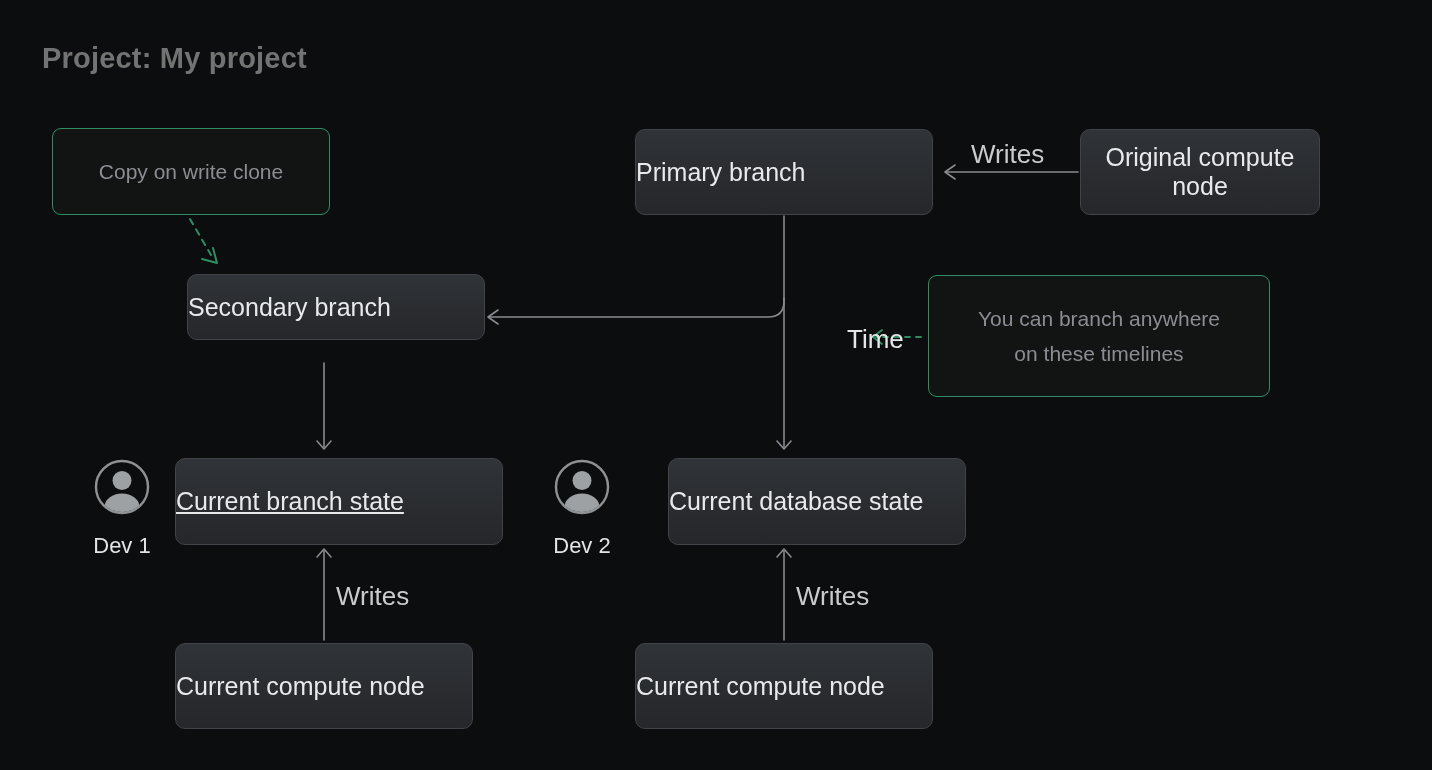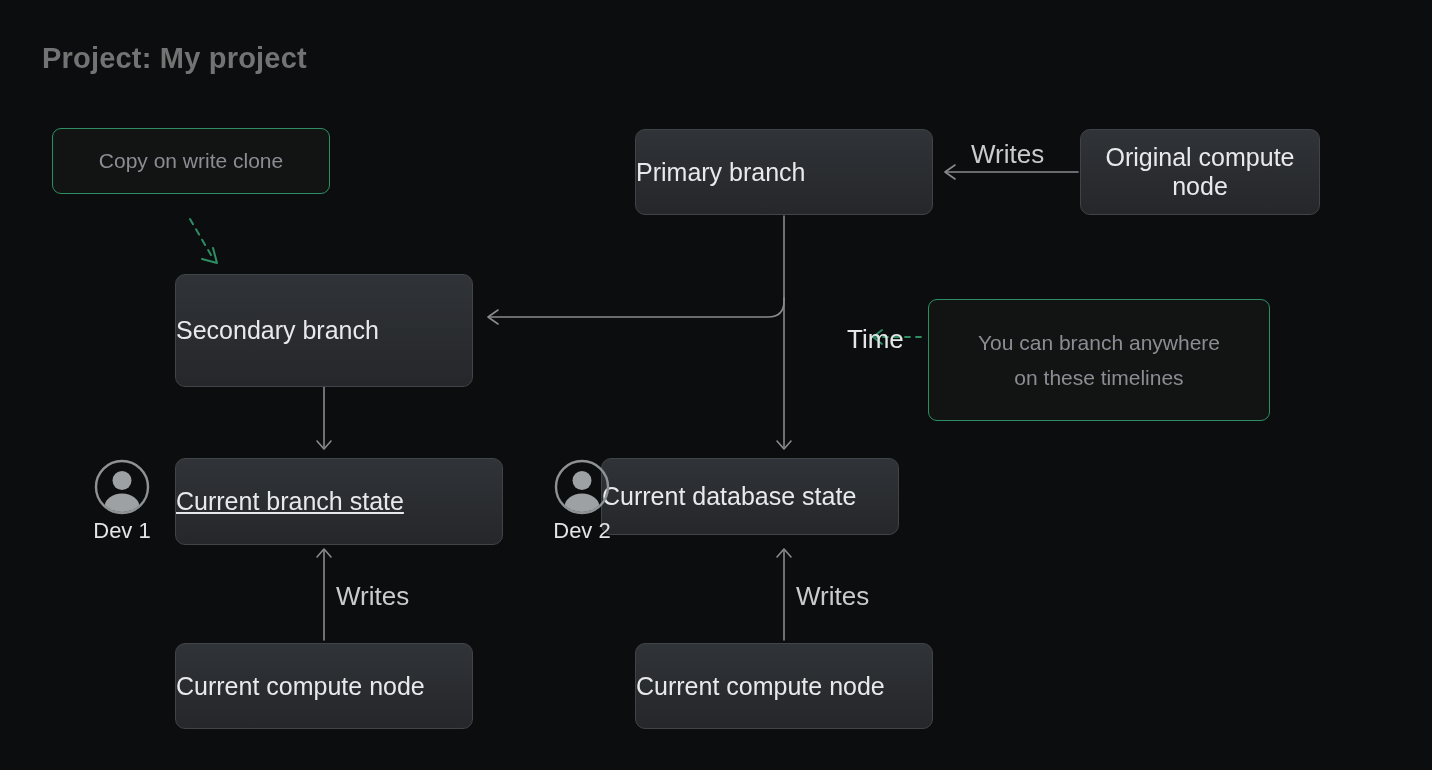--- a/index.html
+++ b/index.html
@@ -42,36 +42,36 @@
     display: flex;
     align-items: center;
     justify-content: center;
     border-radius: 9px;
     background: #121414;
     border: 1.5px solid #2e8e63;
     color: #8a8e93;
     font-size: 21px;
     text-align: center;
   }
-  .ghost.note { line-height: 35px; margin-top: 24px; }
+  .ghost.note { line-height: 35px; }
   .ghost.note .note-text { width: 262px; }
   .lbl {
     position: absolute;
     color: #c9cbce;
     font-size: 26px;
     white-space: nowrap;
   }
   .lbl.bright { color: #e4e6e8; margin-left: 47px; }
   .dev {
     position: absolute;
     width: 60px;
     display: flex;
     flex-direction: column;
     align-items: center;
-    gap: 3px;
+    gap: 18px;
   }
   .dev .dev-label {
     color: #e2e4e6;
     font-size: 22px;
     white-space: nowrap;
   }
   svg.wires {
     position: absolute;
     left: 0; top: 0;
     width: 1432px; height: 770px;
@@ -121,45 +121,45 @@
     </g>
 
     <g stroke="#2e8e63" stroke-width="1.8" fill="none" stroke-linecap="round" stroke-linejoin="round">
       <line x1="921" y1="337" x2="876" y2="337" stroke-dasharray="5 6"></line>
       <polyline points="882,330 873,337 882,344"></polyline>
     </g>
   </svg>
 
   <div class="page-title">Project: My project</div>
 
-  <div class="ghost" style="left:52px; top:128px; width:278px; height:66px;">
+  <div class="ghost" style="left:52px; top:128px; width:278px; height:87px;">
     <span>Copy on write clone</span>
   </div>
 
   <div class="ghost note" style="left:928px; top:275px; width:342px; height:122px;">
     <span class="note-text">You can branch anywhere on these timelines</span>
   </div>
 
   <div class="node" style="left:635px; top:129px; width:298px; height:86px;">
     <span>Primary branch</span>
   </div>
 
   <div class="node" style="left:1080px; top:129px; width:240px; height:86px;">
     <span>Original compute node</span>
   </div>
 
-  <div class="node" style="left:175px; top:274px; width:298px; height:113px;">
+  <div class="node" style="left:187px; top:274px; width:298px; height:66px;">
     <span>Secondary branch</span>
   </div>
 
   <div class="node" style="left:175px; top:458px; width:328px; height:87px;text-decoration:underline;">
     <span>Current branch state</span>
   </div>
 
-  <div class="node" style="left:601px; top:458px; width:298px; height:77px;">
+  <div class="node" style="left:668px; top:458px; width:298px; height:87px;">
     <span>Current database state</span>
   </div>
 
   <div class="node" style="left:175px; top:643px; width:298px; height:86px;">
     <span>Current compute node</span>
   </div>
 
   <div class="node" style="left:635px; top:643px; width:298px; height:86px;">
     <span>Current compute node</span>
   </div>

